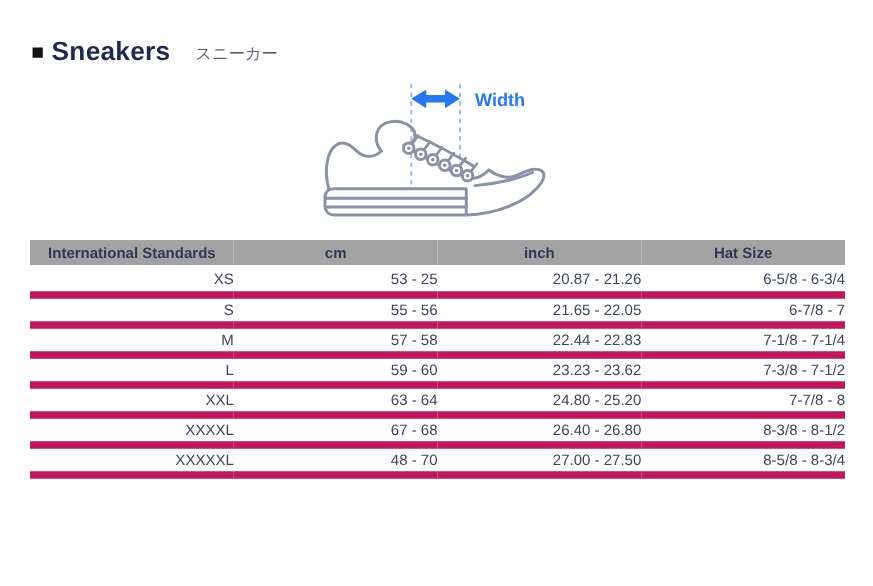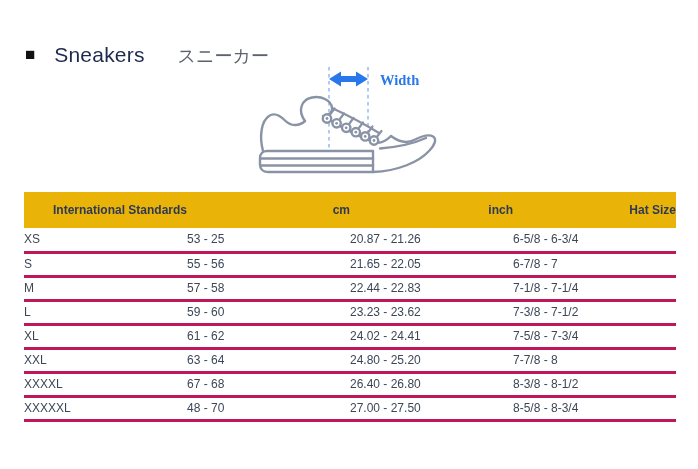--- a/index.html
+++ b/index.html
@@ -13,48 +13,48 @@
   }
   .page-header {
     position: absolute; left: 25px; top: 26px;
     display: flex; align-items: center;
   }
   .bullet {
     color: #111111; font-size: 17px; line-height: 1;
     margin-right: 2px; transform: translateY(-1px);
   }
   .title {
-    font-size: 21px; font-weight: normal; color: #1d2a4f;
-    margin: 17px; letter-spacing: 0.2px; text-align: right;
+    font-size: 21px; font-weight: bold; color: #1d2a4f;
+    margin: 4px; letter-spacing: 0.2px; text-align: right;
   }
   .subtitle {
-    font-size: 18px; color: #5d636e; margin-left: 16px;
+    font-size: 13px; color: #5d636e; margin-left: 16px;
     transform: translateY(1px);
   }
   .figure {
     position: absolute; left: 230px; top: 53px;
-    width: 240px; height: 137px; font-family: Liberation Serif, serif;
+    width: 240px; height: 137px;
   }
   .figure svg { display: block; width: 100%; height: 100%; }
   table.size-table {
     position: absolute; left: 24px; top: 192px;
     width: 652px;
     border-collapse: collapse; table-layout: fixed;
   }
   table.size-table th {
-    background: #eab308;
-    height: 36px;
+    background: #a3a3a3;
+    height: 20px;
     font-size: 12px; font-weight: bold; color: #2e3a55;
-    text-align: right; padding: 0;
+    text-align: center; padding: 0;
   }
   table.size-table td {
     height: 24px;
     font-size: 12px; color: #3d4657;
-    text-align: left; padding: 0;
-    border-bottom: 3px solid #be185d;
+    text-align: right; padding: 0;
+    border-bottom: 6px solid #be185d;
     background: #ffffff;
   }
 </style>
 </head>
 <body>
 
 <div class="page-header">
   <span class="bullet">■</span>
   <h1 class="title">Sneakers</h1>
   <span class="subtitle">スニーカー</span>
@@ -150,26 +150,20 @@
         <td>22.44 - 22.83</td>
         <td>7-1/8 - 7-1/4</td>
       </tr>
       <tr>
         <td>L</td>
         <td>59 - 60</td>
         <td>23.23 - 23.62</td>
         <td>7-3/8 - 7-1/2</td>
       </tr>
       <tr>
-        <td>XL</td>
-        <td>61 - 62</td>
-        <td>24.02 - 24.41</td>
-        <td>7-5/8 - 7-3/4</td>
-      </tr>
-      <tr>
         <td>XXL</td>
         <td>63 - 64</td>
         <td>24.80 - 25.20</td>
         <td>7-7/8 - 8</td>
       </tr>
       <tr>
         <td>XXXXL</td>
         <td>67 - 68</td>
         <td>26.40 - 26.80</td>
         <td>8-3/8 - 8-1/2</td>

